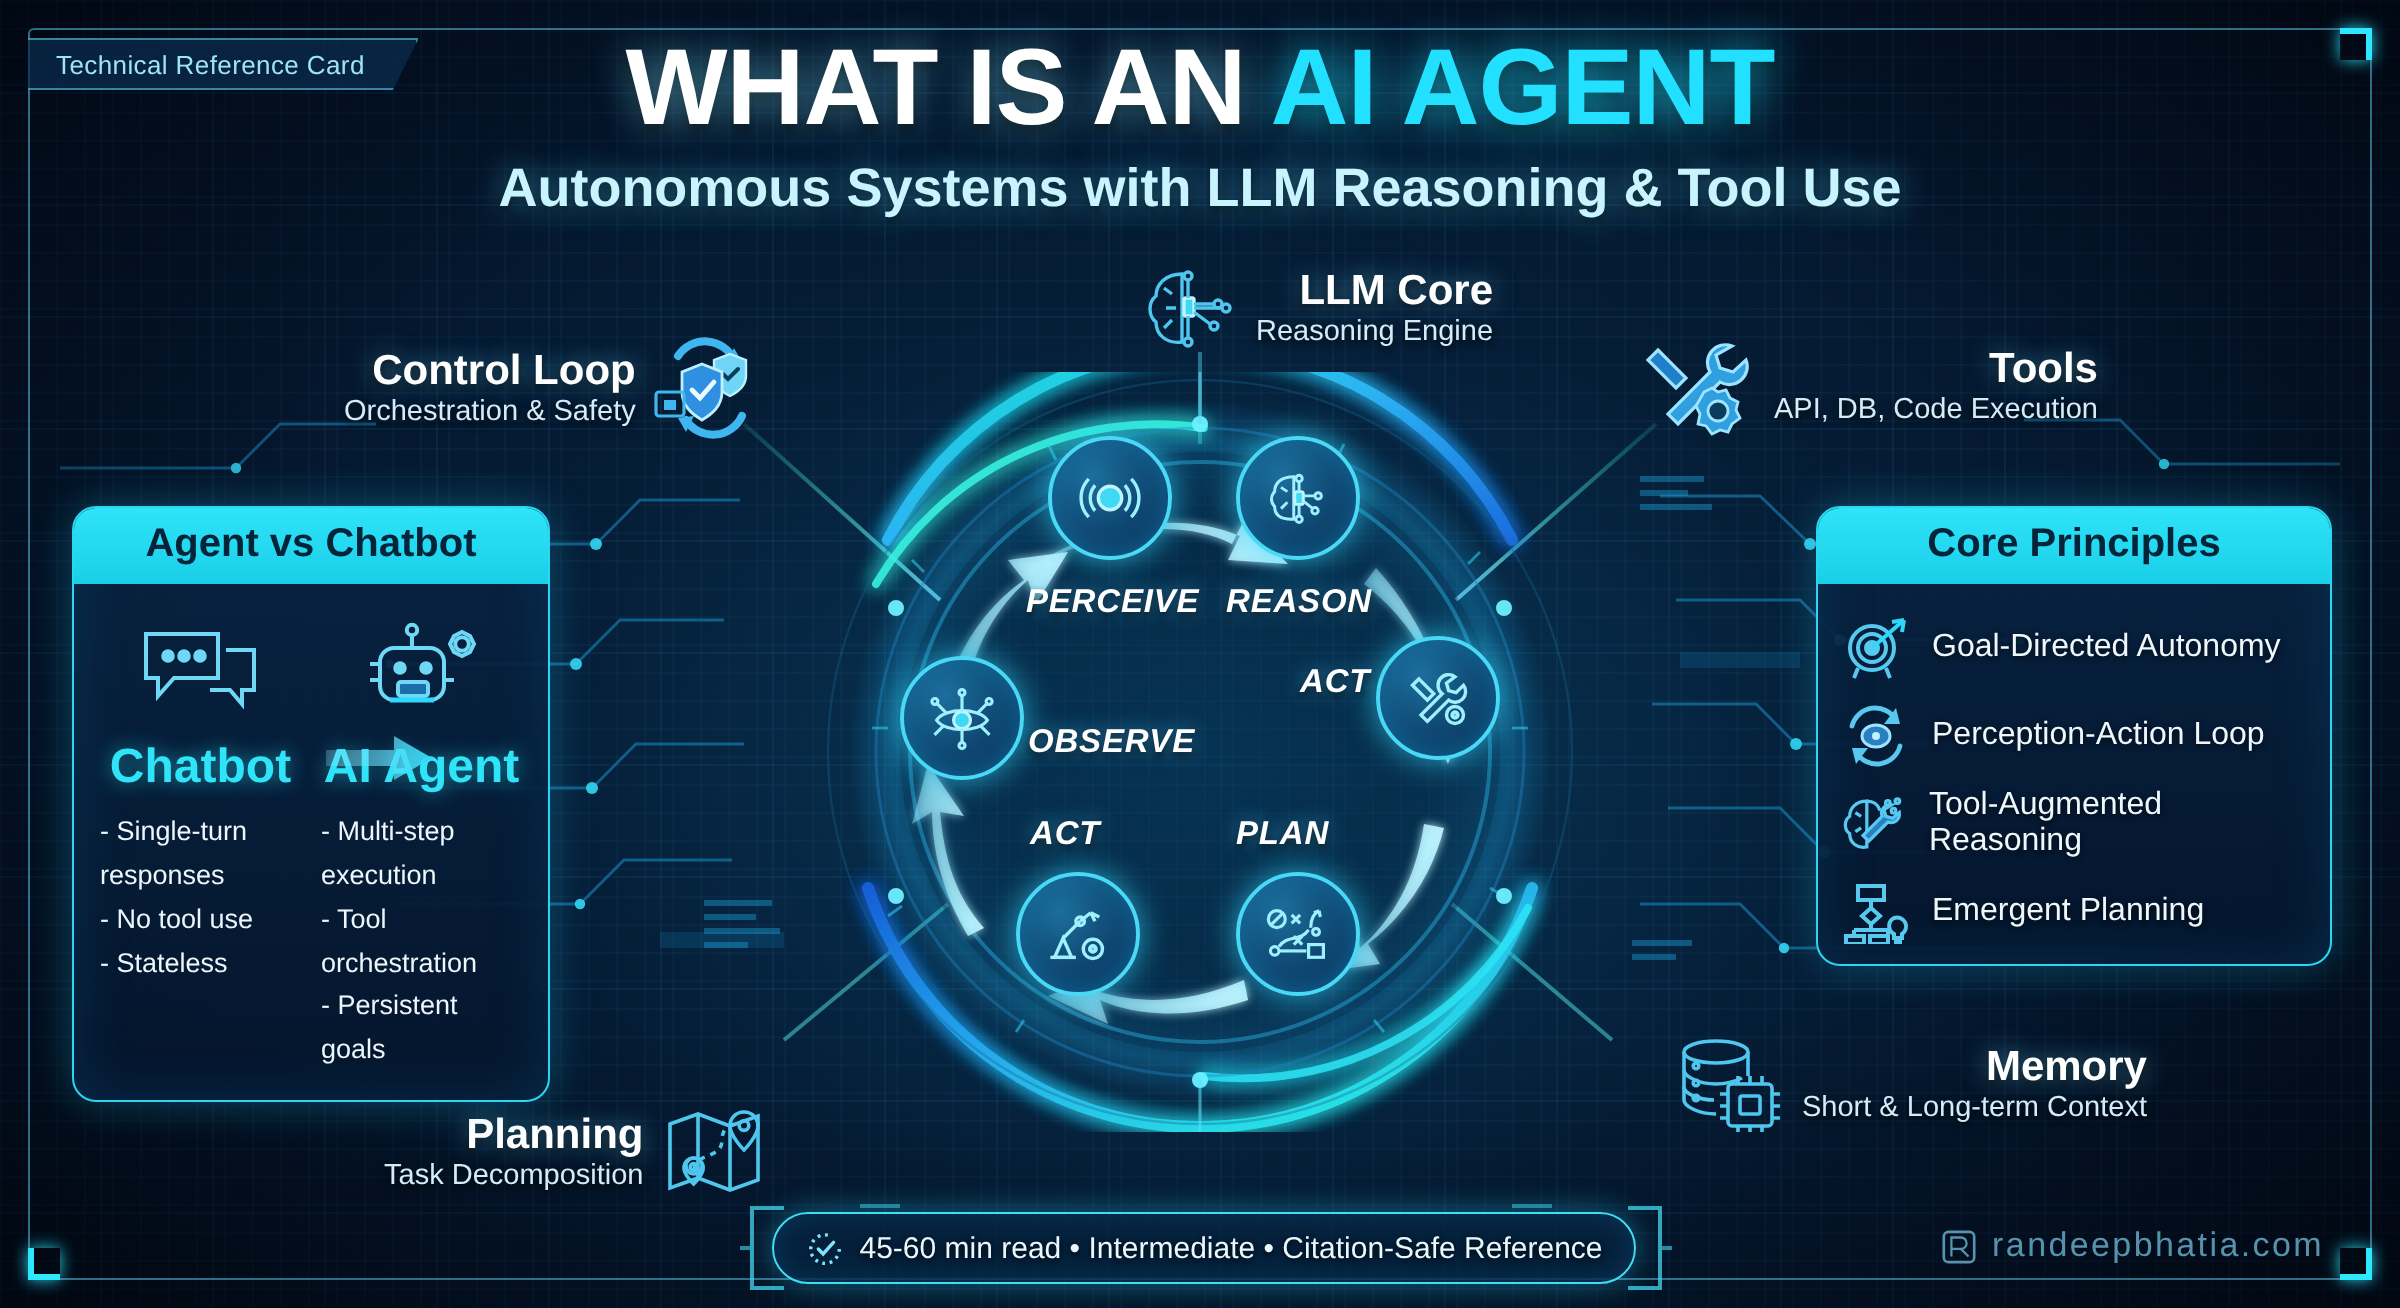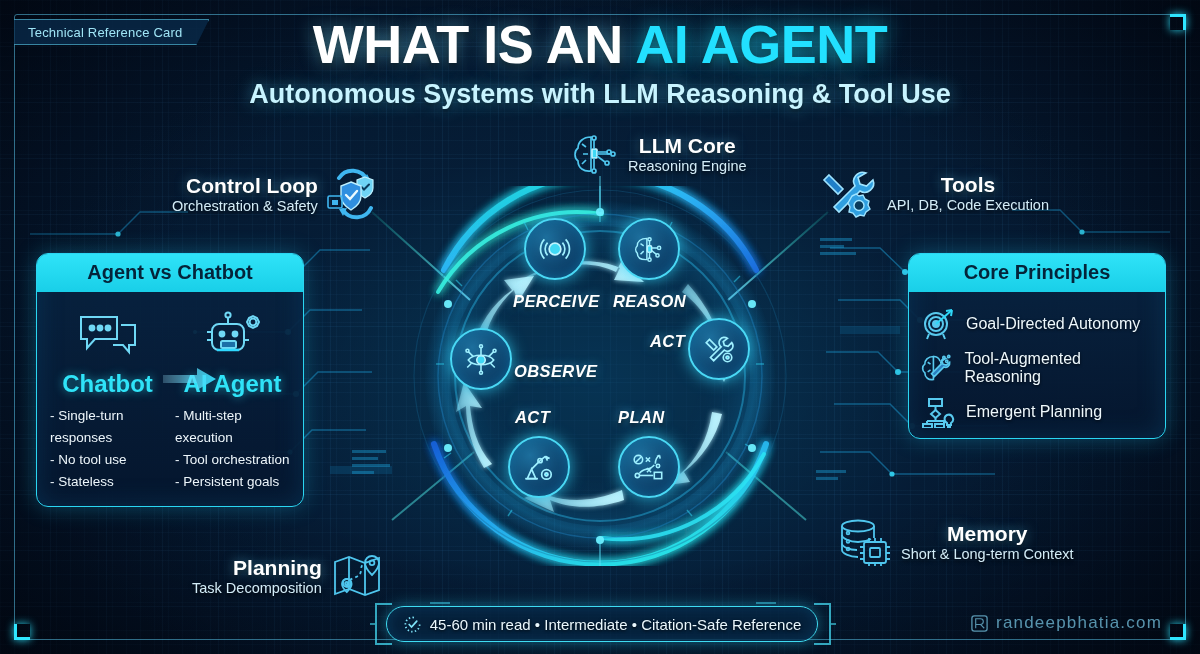--- a/index.html
+++ b/index.html
@@ -71,21 +71,21 @@
     text-shadow:0 0 18px rgba(120,225,255,.55), 0 3px 6px rgba(0,0,0,.8);
   }
   h1 .accent { color:#22e0ff; text-shadow:0 0 22px rgba(34,224,255,.85), 0 3px 6px rgba(0,0,0,.7); }
   h2 {
     margin-top:6px; font-size:27px; font-weight:bold; color:#c8f4ff;
     text-shadow:0 0 16px rgba(90,215,255,.6), 0 2px 4px rgba(0,0,0,.7);
   }
 
   
   .panel {
-    position:absolute; width:268px;
+    position:absolute; width:239px;
     background:linear-gradient(180deg, rgba(8,36,66,.93), rgba(5,22,46,.95));
     border:1.5px solid #2ad6f2; border-radius:12px;
     box-shadow:0 0 22px rgba(30,190,230,.32), inset 0 0 26px rgba(10,70,110,.45);
     overflow:hidden;
   }
   .panel-head {
     background:linear-gradient(180deg,#2fe3f8,#19cfe8);
     color:#04243a; font-size:20px; font-weight:bold; text-align:center;
     padding:7px 0 8px;
   }
@@ -100,21 +100,21 @@
   .bullets { font-size:13.5px; color:#edf6fb; line-height:1.62; padding-left:3px; }
   .arrow-mid { position:absolute; left:163px; top:366px; width:54px; height:26px; }
 
   .principles { padding:10px 12px 4px; }
   .pr-row { display:flex; align-items:center; gap:11px; height:44px; }
   .pr-label { font-size:16px; color:#eef8fc; text-shadow:0 1px 3px rgba(0,0,0,.7); }
 
   
   .callout { position:absolute; display:flex; align-items:center; gap:9px; }
   .co-text { text-align:right; }
-  .co-text.left { text-align:center; }
+  .co-text.left { text-align:right; }
   .co-title { font-size:21px; font-weight:bold; color:#ffffff;
               text-shadow:0 0 12px rgba(110,215,255,.55), 0 2px 4px rgba(0,0,0,.85); line-height:1.12; }
   .co-sub { font-size:14.5px; color:#d3ecf7; text-shadow:0 2px 4px rgba(0,0,0,.85); }
 
   #co-control { left:172px; top:168px; }
   #co-llm { left:571px; top:131px; }
   #co-tools { left:822px; top:168px; }
   #co-planning { left:192px; top:518px;margin-top:34px; }
   #co-memory { left:838px; top:518px; }
 
@@ -558,20 +558,31 @@
           <circle cx="15" cy="16" r="11"></circle>
             <circle cx="15" cy="16" r="7"></circle>
             <circle cx="15" cy="16" r="3" fill="#58c9ee"></circle>
           <path d="M15 16 L31 2" stroke="#2fd8f8"></path>
             <path d="M31 2 L25 3 M31 2 L30 8" stroke="#2fd8f8"></path>
           <path d="M8 26 L6 31 M22 26 L24 31"></path>
         </svg>
         <div class="pr-label">Goal-Directed Autonomy</div>
       </div>
       <div class="pr-row">
+        <svg width="34" height="32" viewBox="0 0 34 32" fill="none" stroke="#58c9ee" stroke-width="2.4">
+          <path d="M5 11 A12 12 0 0 1 27 8" stroke-linecap="round"></path>
+            <path d="M27 2 L29 10 L21 10 Z" fill="#58c9ee" stroke="none"></path>
+          <path d="M29 21 A12 12 0 0 1 7 24" stroke-linecap="round"></path>
+            <path d="M7 30 L5 22 L13 22 Z" fill="#58c9ee" stroke="none"></path>
+          <ellipse cx="17" cy="16" rx="7" ry="5.5" fill="#2a7fc0" stroke="#9fe4ff" stroke-width="1.5"></ellipse>
+          <circle cx="17" cy="16" r="2" fill="#bdf4ff" stroke="none"></circle>
+        </svg>
+        <div class="pr-label">Perception-Action Loop</div>
+      </div>
+      <div class="pr-row">
         <svg width="34" height="32" viewBox="0 0 34 32" fill="none" stroke="#58c9ee" stroke-width="1.7">
           <path d="M13 4 C7 4 4 8 4 12 C1 14 1 19 4 21 C4 26 8 29 13 28 L13 4 Z"></path>
           <path d="M13 4 C17 4 19 6 20 9"></path>
           <path d="M26 6 A4.5 4.5 0 0 0 21 12 L11 22 L14 25 L24 15 A4.5 4.5 0 0 0 30 10 L26.5 13 L23 12 L22 8.5 Z" fill="#2a7fc0"></path>
           <circle cx="24" cy="5" r="1.2"></circle>
             <circle cx="29" cy="4" r="1.2"></circle>
             <circle cx="27" cy="9" r="1.2"></circle>
           <path d="M7 10 L10 12 M7 20 L10 18"></path>
         </svg>
         <div class="pr-label">Tool-Augmented Reasoning</div>

